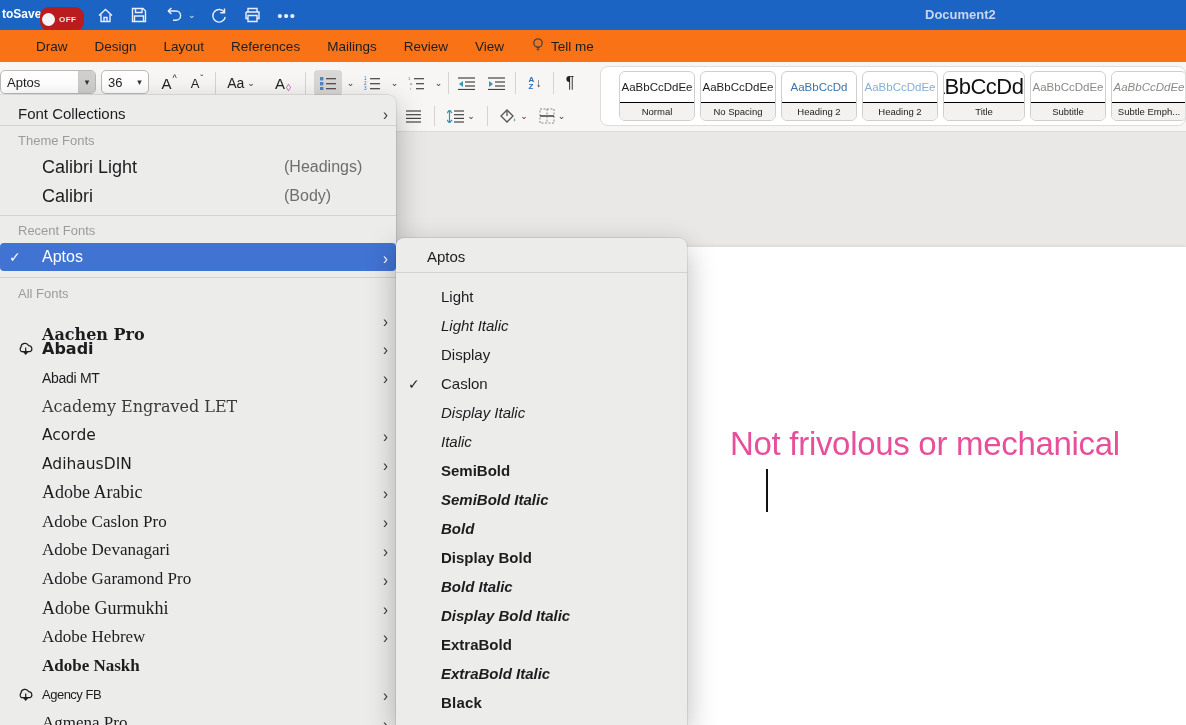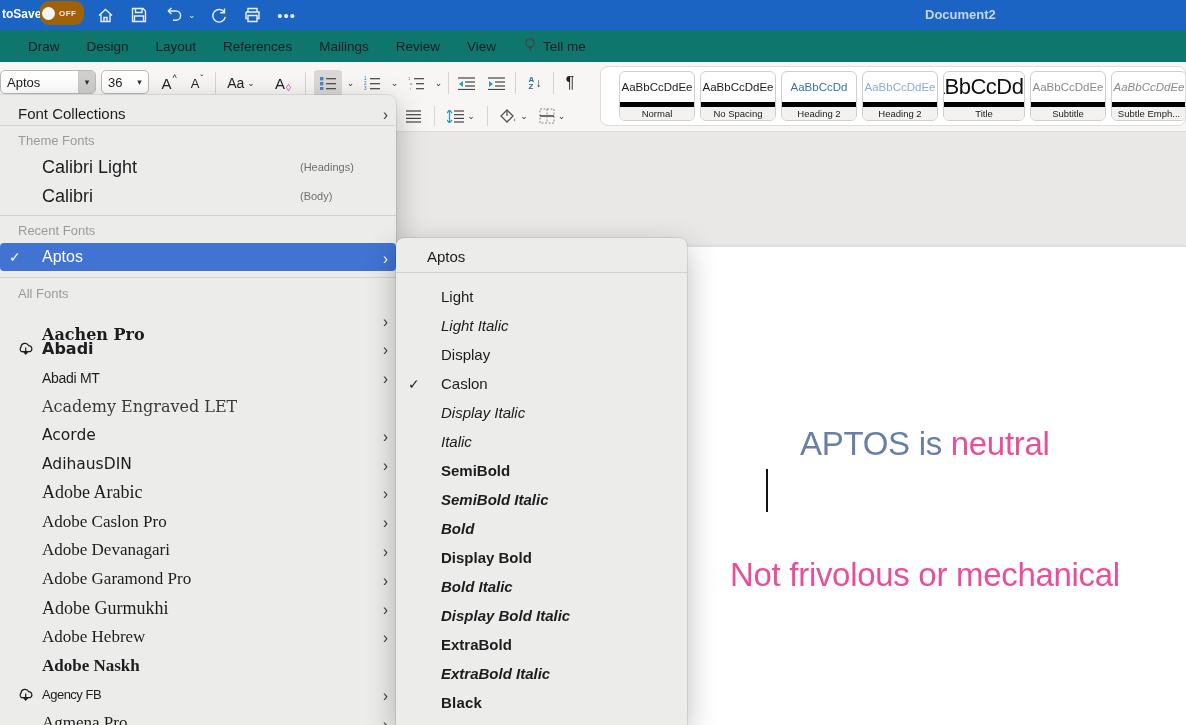--- a/index.html
+++ b/index.html
@@ -1,31 +1,31 @@
 <!DOCTYPE html>
 <html><head>
 <meta charset="utf-8">
 <style>
   * { margin:0; padding:0; box-sizing:border-box; }
   html,body { width:1186px; height:725px; overflow:hidden; font-family:"Liberation Sans", sans-serif; background:#e9e8e6; }
 
   
   .titlebar { position:absolute; left:0; top:0; width:1186px; height:30px; background:#1b64c4; color:#fff; }
   .autosave { position:absolute; left:2px; top:7px; font-size:12px; font-weight:bold; color:#fff; }
-  .toggle { position:absolute; left:40px; top:1px; width:44px; height:24px; background:#a16207; border-radius:9px; display:flex; align-items:center; }
+  .toggle { position:absolute; left:40px; top:7px; width:44px; height:24px; background:#b91c1c; border-radius:9px; display:flex; align-items:center; }
   .knob { width:13px; height:13px; border-radius:50%; background:#f3f4f6; margin-left:2px; }
   .toggle-label { font-size:8px; font-weight:bold; color:#e8ecf3; margin-left:4px; letter-spacing:.5px; }
   .tb-icons { position:absolute; left:94px; top:0; height:30px; display:flex; align-items:center; gap:12px; }
   .tb-ic { width:22px; height:22px; display:flex; align-items:center; justify-content:center; }
   .tb-ic svg { stroke:#e9eef7; fill:none; stroke-width:1.4; }
   .undo-chev { font-size:9px; color:#dfe6f2; margin-left:-8px; }
   .doc-title { position:absolute; left:925px; top:7px; font-size:13px; font-weight:bold; color:#c9d5ea; }
 
   
-  .menubar { position:absolute; left:0; top:30px; width:1186px; height:32px; background:#0f766e; display:flex; align-items:center; gap:27px; padding-left:28px; }
+  .menubar { position:absolute; left:0; top:30px; width:1186px; height:32px; background:#f97316; display:flex; align-items:center; gap:27px; padding-left:36px; }
   .mtab { font-size:13.5px; color:#1d1d1f; white-space:nowrap; }
   .tellme { display:flex; align-items:center; gap:6px; font-size:13.5px; color:#1d1d1f; }
   .bulb svg { stroke:#444; fill:none; stroke-width:1.3; }
 
   
   .ribbon { position:absolute; left:0; top:62px; width:1186px; height:70px; background:#f7f6f5; border-bottom:1px solid #dcdcda; }
   .combo { position:absolute; top:8px; height:24px; background:#fff; border:1px solid #b9b9b6; border-radius:5px; display:flex; align-items:center; font-size:13px; color:#1d1d1f; }
   .combo .val { padding:0 6px; flex:1; }
   .combo .chev { width:17px; height:100%; display:flex; align-items:center; justify-content:center; font-size:9px; color:#333; border-left:1px solid #c9c9c7; border-radius:0 4px 4px 0; }
   .chev-pressed { background:#cfcfcd; }
@@ -35,36 +35,36 @@
   .active-tool { background:#d9d8d6; }
   .vsep { position:absolute; top:10px; width:1px; height:22px; background:#d4d4d2; }
   .licon svg { display:block; }
   .sortaz { display:flex; flex-direction:column; font-size:8px; font-weight:bold; color:#2b6cb0; line-height:7px; }
   .row2 { position:absolute; top:42px; height:24px; display:flex; align-items:center; }
 
   
   .gallery { position:absolute; left:600px; top:4px; width:586px; height:60px; background:#fff; border:1px solid #dddddb; border-radius:8px; display:flex; align-items:center; gap:5px; padding-left:18px; overflow:hidden; }
   .stylebox { width:76px; height:50px; background:#fff; border:1px solid #cfcfcd; border-radius:6px; flex:0 0 auto; overflow:hidden; display:flex; flex-direction:column; }
   .s-sample { flex:1; display:flex; align-items:center; justify-content:center; font-size:11.5px; white-space:nowrap; overflow:hidden; color:#1d1d1f; }
-  .s-label { height:18px; border-top:5px solid #000000; background:#f3f2f1; font-size:9.5px; color:#222; display:flex; align-items:center; justify-content:center; white-space:nowrap; overflow:hidden; }
+  .s-label { height:18px; border-top:1px solid #000000; background:#f3f2f1; font-size:9.5px; color:#222; display:flex; align-items:center; justify-content:center; white-space:nowrap; overflow:hidden; }
 
   
   .canvas { position:absolute; left:0; top:133px; width:1186px; height:592px; background:#e9e8e6; }
   .page { position:absolute; left:250px; top:114px; width:936px; height:478px; background:#fff; box-shadow:0 0 4px rgba(0,0,0,.12); }
   .doctext { position:absolute; left:480px; top:88px; font-size:33px; line-height:43.5px; font-weight:500; letter-spacing:-.3px; color:#e84f9b; white-space:pre; }
   .slate { color:#6a7fa4; }
   .dline1 { padding-left:70px; }
   .caret { position:absolute; left:516px; top:222px; width:2px; height:43px; background:#111; }
 
   
   .menu { position:absolute; left:0; top:95px; width:396px; height:630px; background:#ececea; border-radius:0 8px 0 0; box-shadow:0 10px 30px rgba(0,0,0,.28), 0 0 0 1px rgba(0,0,0,.08); color:#1d1d1f; }
   .mrow { position:absolute; left:0; width:100%; height:28px; display:flex; align-items:center; }
   .mrow .name { margin-left:42px; white-space:nowrap; }
   .mrow .rchev { position:absolute; right:8px; font-size:15px; color:#3c3c3e; transform:scaleY(1.15); }
-  .mrow .note { position:absolute; left:300px; font-size:11px; color:#6e6e6c; }
+  .mrow .note { position:absolute; left:284px; font-size:16px; color:#6e6e6c; }
   .msec { position:absolute; left:18px; font-size:13px; color:#9b9b98; }
   .mdiv { position:absolute; left:0; width:100%; height:1px; background:#d2d2d0; }
   .sel { background:#4173d3; color:#fff; border-radius:4px; }
   .sel .rchev { color:#fff; }
   .checkmark { position:absolute; left:9px; font-size:14px; }
   .cloud { position:absolute; left:16px; }
   .cloud svg { stroke:#1d1d1f; fill:none; stroke-width:1.2; display:block; }
 
   
   .f-collections { font-size:15px; margin-left:18px !important; }
@@ -353,21 +353,20 @@
       <div class="stylebox">
         <div class="s-sample" style="color:#8a8a88; font-style:italic;">AaBbCcDdEe</div>
         <div class="s-label">Subtle Emph...</div>
       </div>
     </div>
 </div>
 
 <div class="canvas">
   <div class="page">
     <div class="doctext">
-      <div class="dline1"><span class="slate">APTOS is </span><span>neutral</span></div>
       <div>Not frivolous or mechanical</div>
       
     </div>
     <div class="caret"></div>
   </div>
 </div>
 
 <div class="menu">
   <div class="mrow" style="top:4px;">
     <span class="name f-collections">Font Collections</span>

